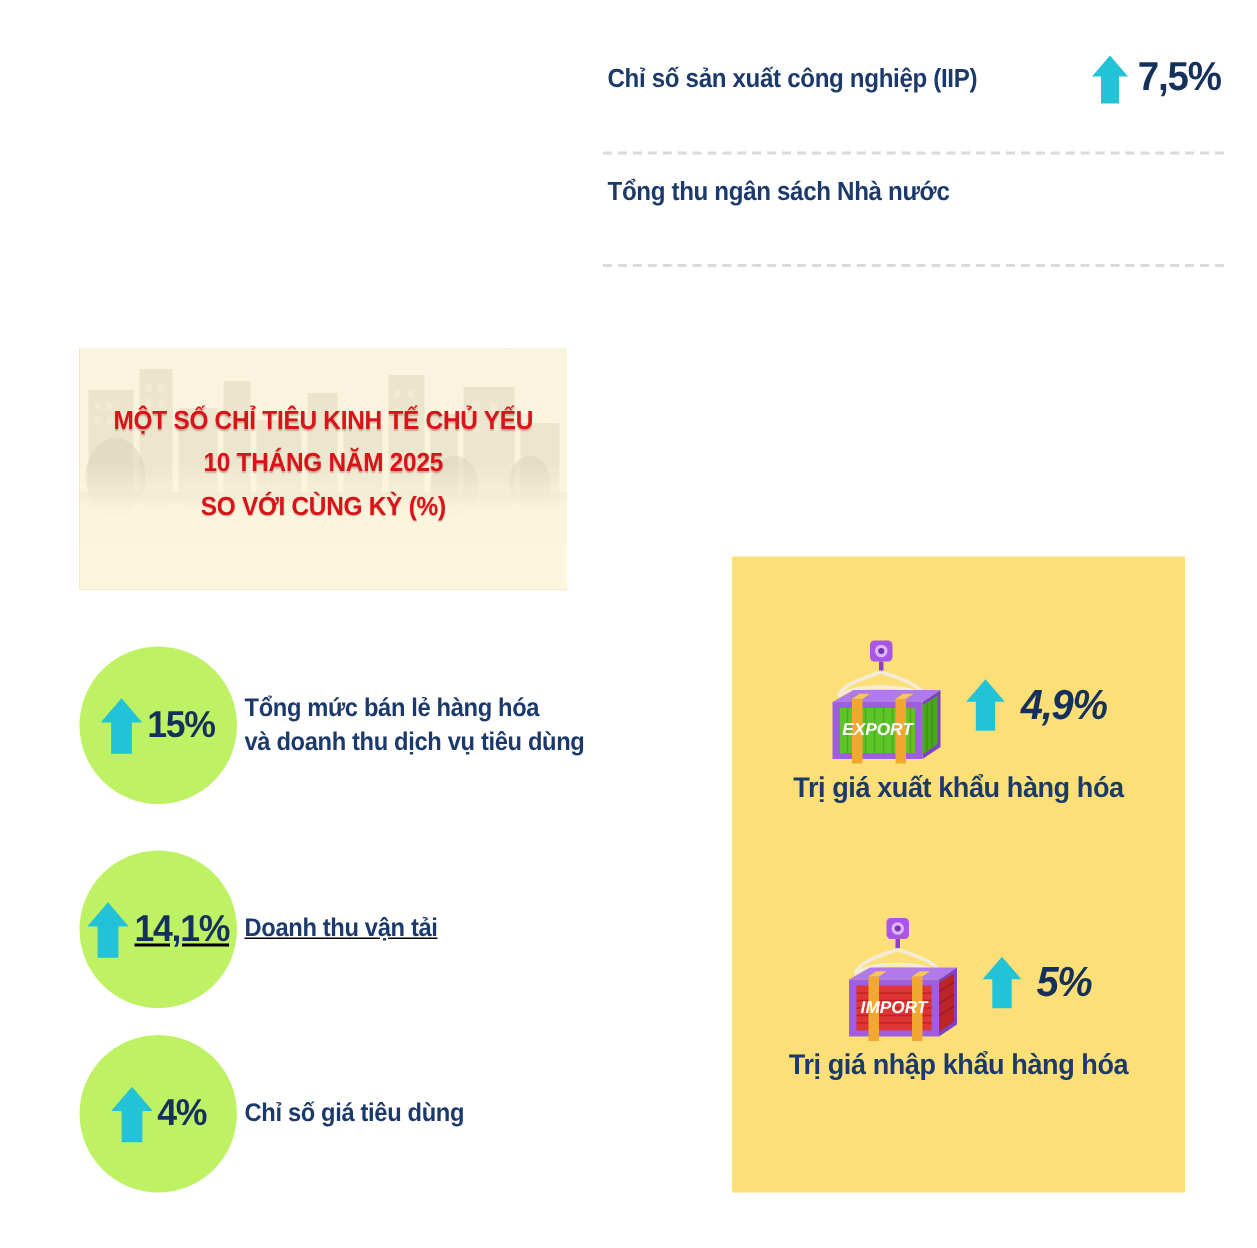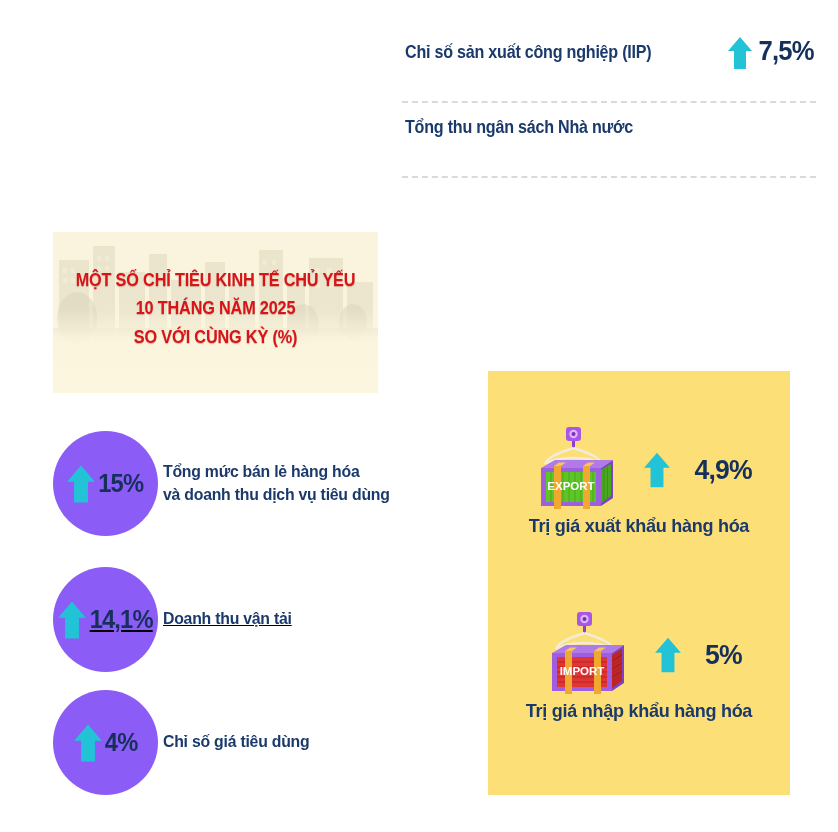--- a/index.html
+++ b/index.html
@@ -111,21 +111,21 @@
     align-items: center;
   }
   #stat-row-0 { top: 431px; }
   #stat-row-1 { top: 567px; text-decoration: underline; }
   #stat-row-2 { top: 690px; }
 
   .circle {
     width: 105px;
     height: 105px;
     border-radius: 50%;
-    background: #8b5cf6;
+    background: #bef264;
     display: flex;
     align-items: center;
     justify-content: center;
     gap: 1px;
     flex: none;
     position: relative;
   }
   .circle .c-num {
     color: #16305c;
     font-weight: bold;
@@ -160,22 +160,23 @@
     width: 100%;
     text-align: center;
   }
   #trade-block-0 { top: 55px; }
   #trade-block-1 { top: 240px; }
 
   .trade-top {
     display: flex;
     align-items: center;
     justify-content: center;
-    gap: 22px;
+    gap: 8px;
     height: 88px;
+    font-style: italic;
   }
   .crate-wrap {
     width: 96px;
     height: 88px;
     position: relative;
     flex: none;
   }
   .crate-wrap svg { display: block; }
   .trade-num {
     color: #16305c;

